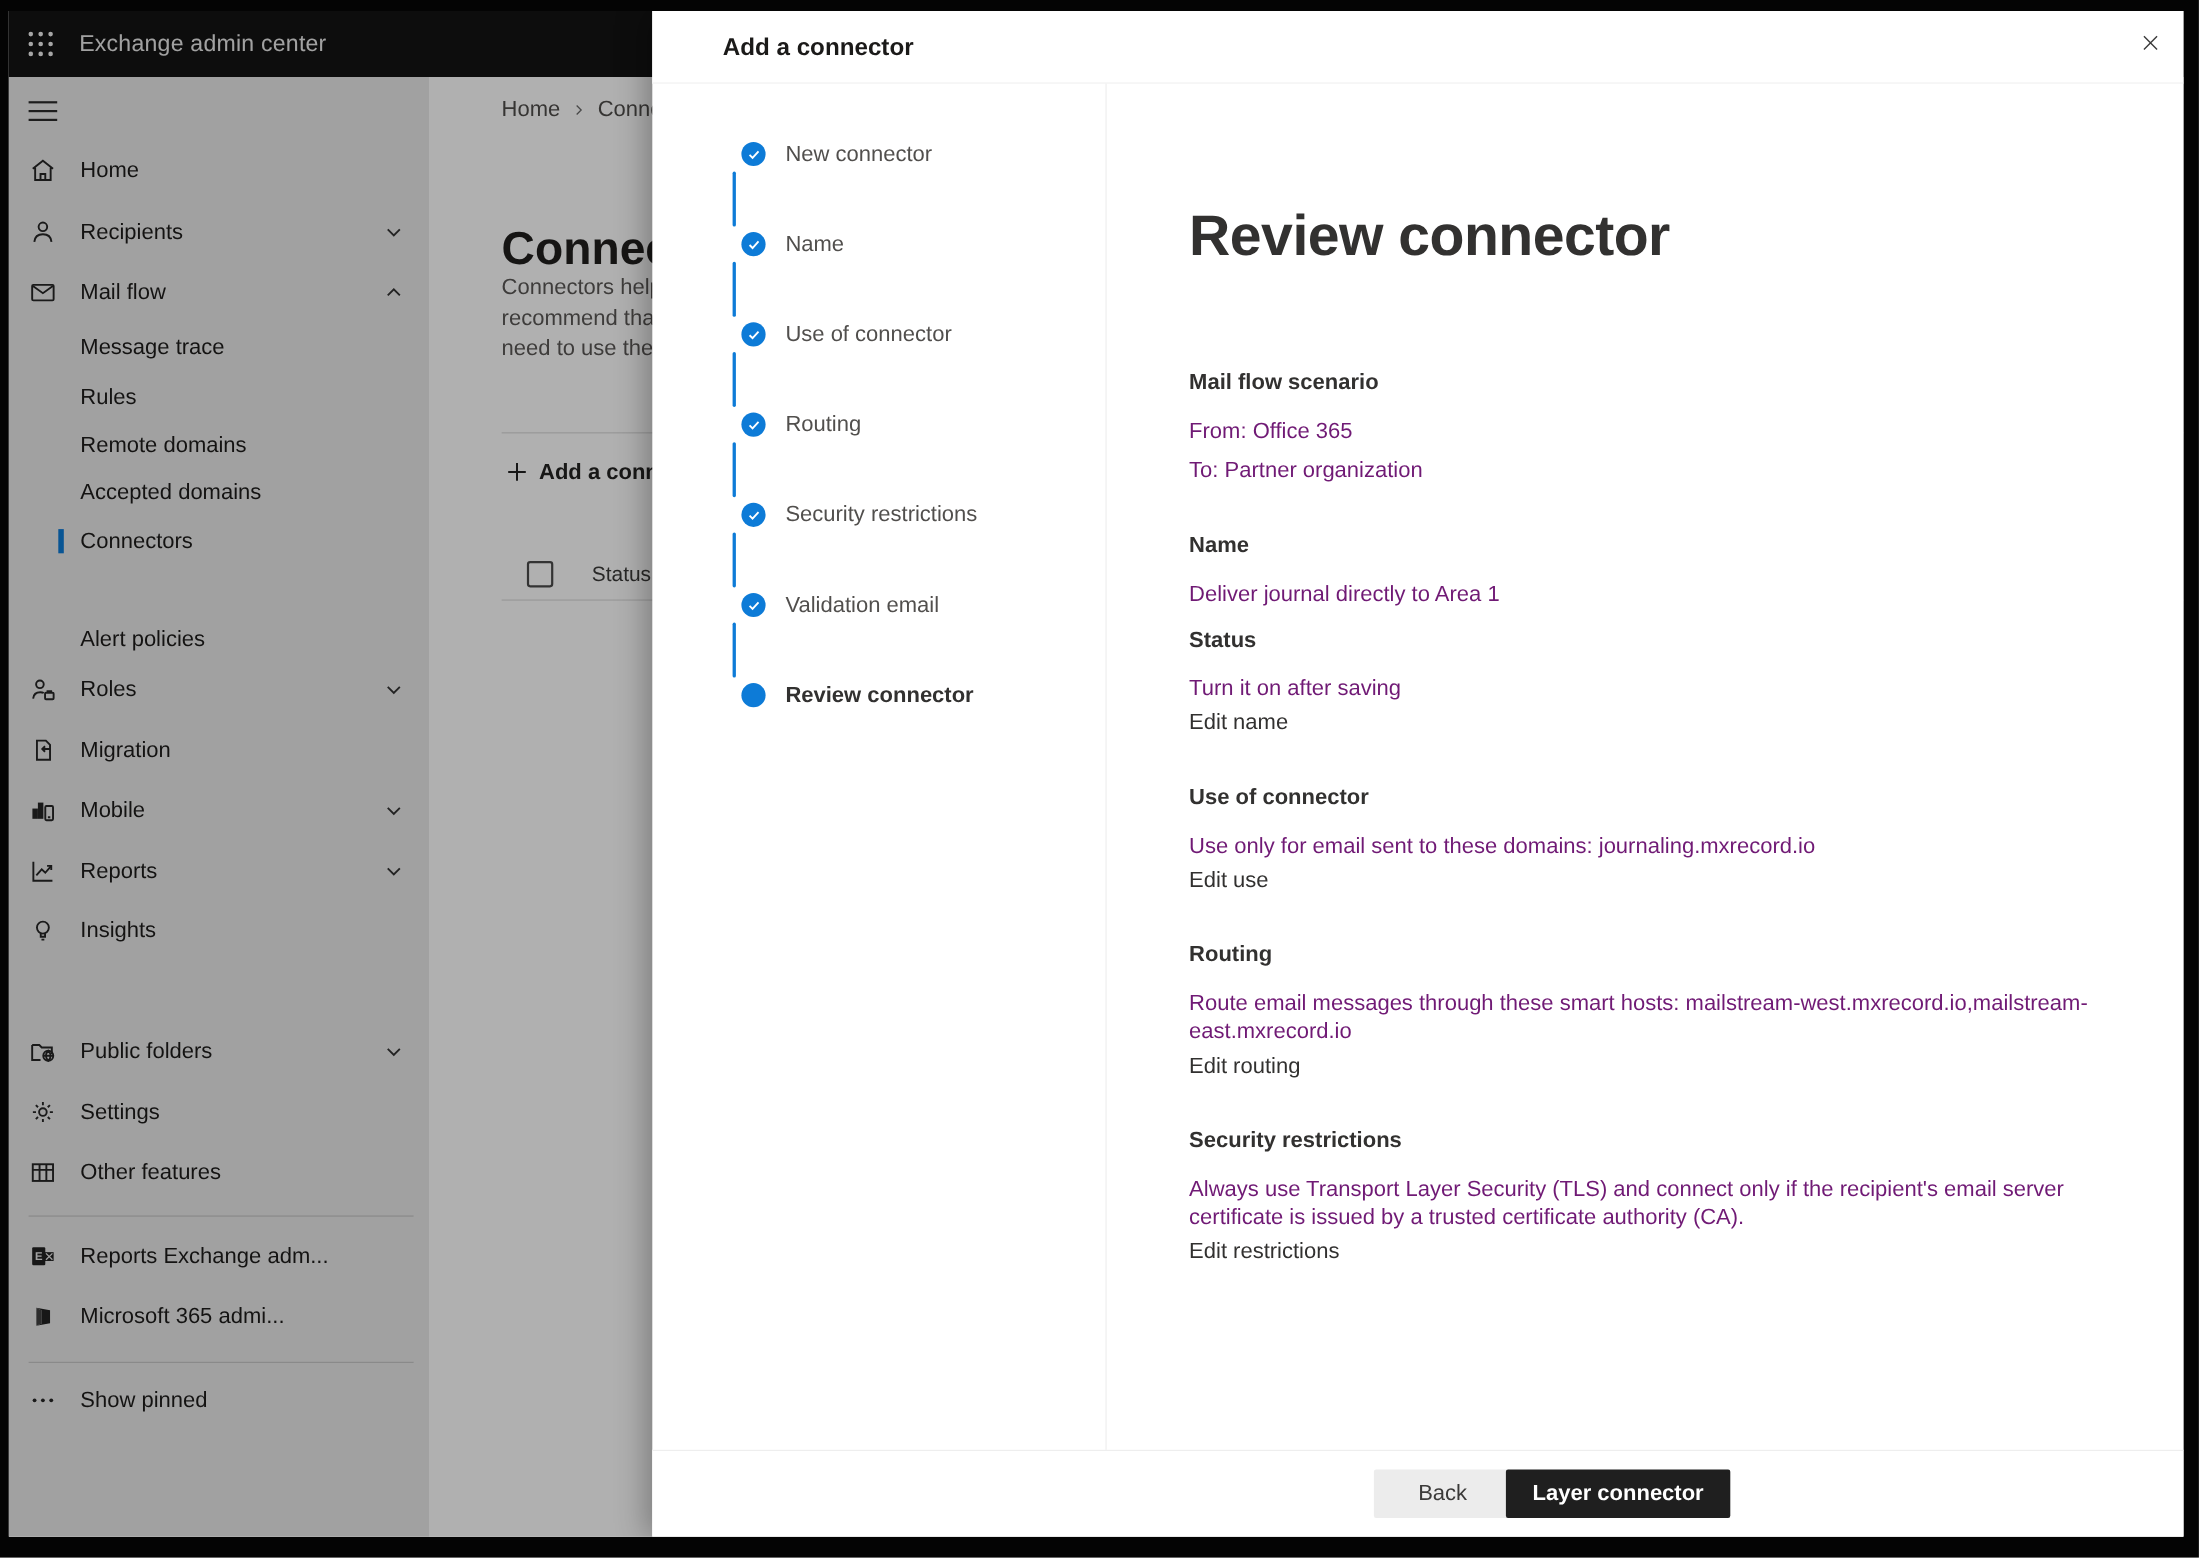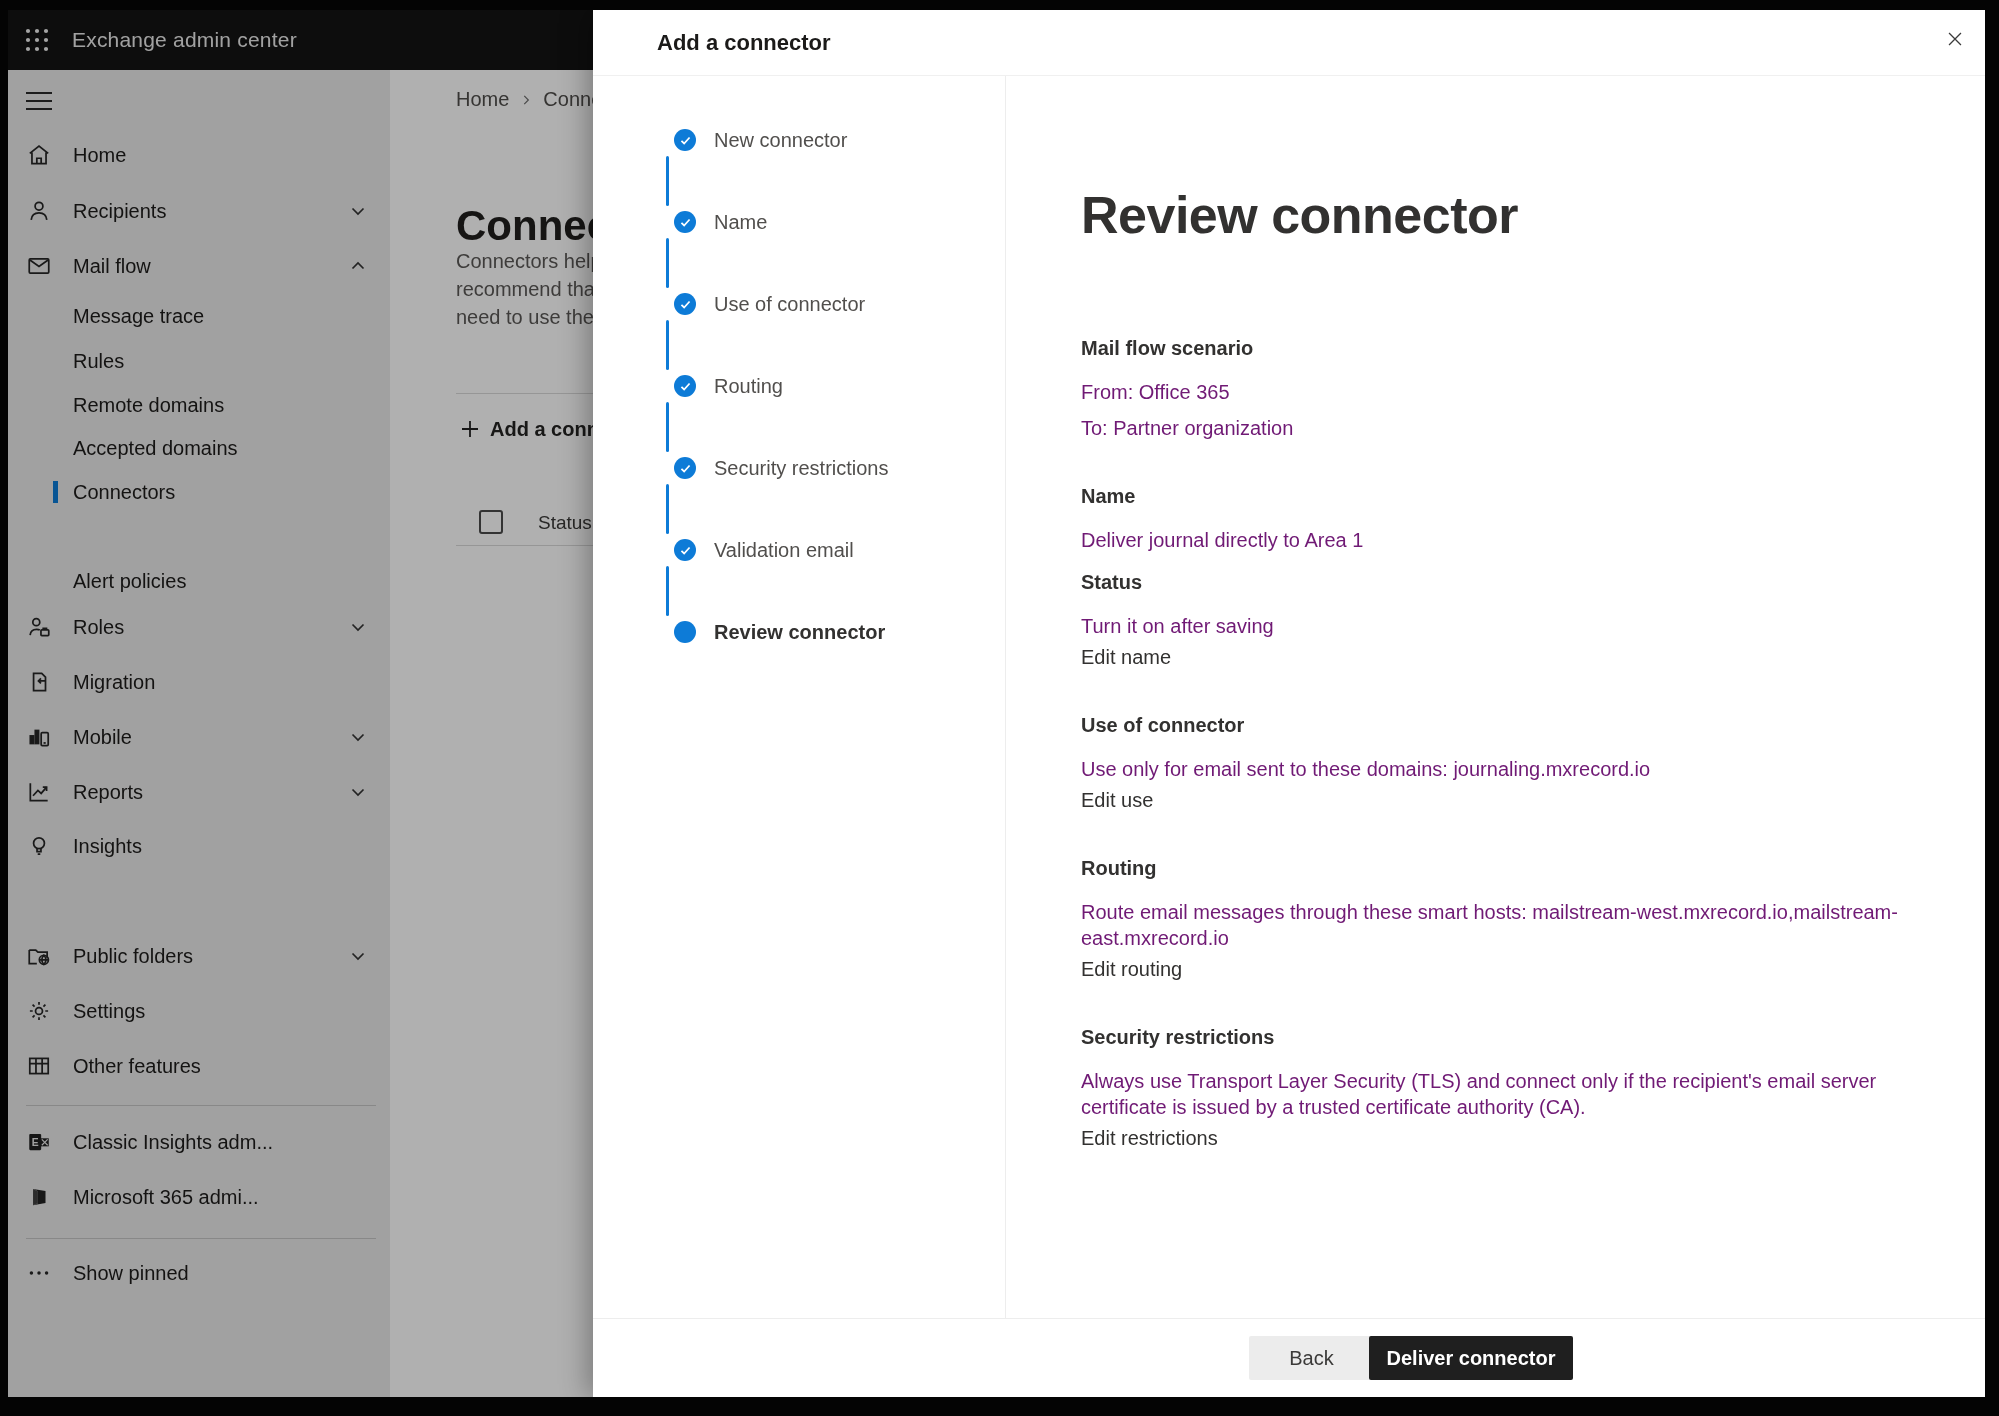--- a/index.html
+++ b/index.html
@@ -257,21 +257,21 @@
 
       <div class="nav-item" style="top:1050px">
         <span class="nav-ico">
             <svg width="26" height="26" viewBox="0 0 24 24">
               <rect x="3" y="4.5" width="11" height="15" rx="1" fill="#222"></rect>
               <text x="8.5" y="15.5" font-size="9.5" font-weight="bold" fill="#e9e9e9" text-anchor="middle" font-family="Liberation Sans, sans-serif">E</text>
               <rect x="13.6" y="8.6" width="7.4" height="7.4" fill="#222"></rect>
               <path d="m14.6 9.6 5.4 5.4m0-5.4-5.4 5.4" stroke="#e9e9e9" stroke-width="1.1"></path>
             </svg>
           </span>
-        <span class="nav-label">Classic Insights adm...</span>
+        <span class="nav-label">Reports Exchange adm...</span>
       </div>
 
       <div class="nav-item" style="top:1105px">
         <span class="nav-ico">
             <svg width="26" height="26" viewBox="0 0 24 24">
               <path d="M6.5 4.5 18 6.5v11L6.5 19.5l4.5-1.8V6.8L6.5 4.5z" fill="#222"></path>
               <path d="M6.5 4.5v15l4.5-1.8V6.8z" fill="#222" opacity=".85"></path>
             </svg>
           </span>
         <span class="nav-label">Microsoft 365 admi...</span>
@@ -428,16 +428,16 @@
 
         <div class="r-h">Security restrictions</div>
         <div class="r-p">Always use Transport Layer Security (TLS) and connect only if the recipient's email server
 certificate is issued by a trusted certificate authority (CA).</div>
         <div class="r-link">Edit restrictions</div>
       </div>
     </div>
 
     <div class="modal-footer">
       <button class="btn-back">Back</button>
-      <button class="btn-create">Deliver connector</button>
+      <button class="btn-create">Layer connector</button>
     </div>
   </section>
 </div>
 
 </body></html>

